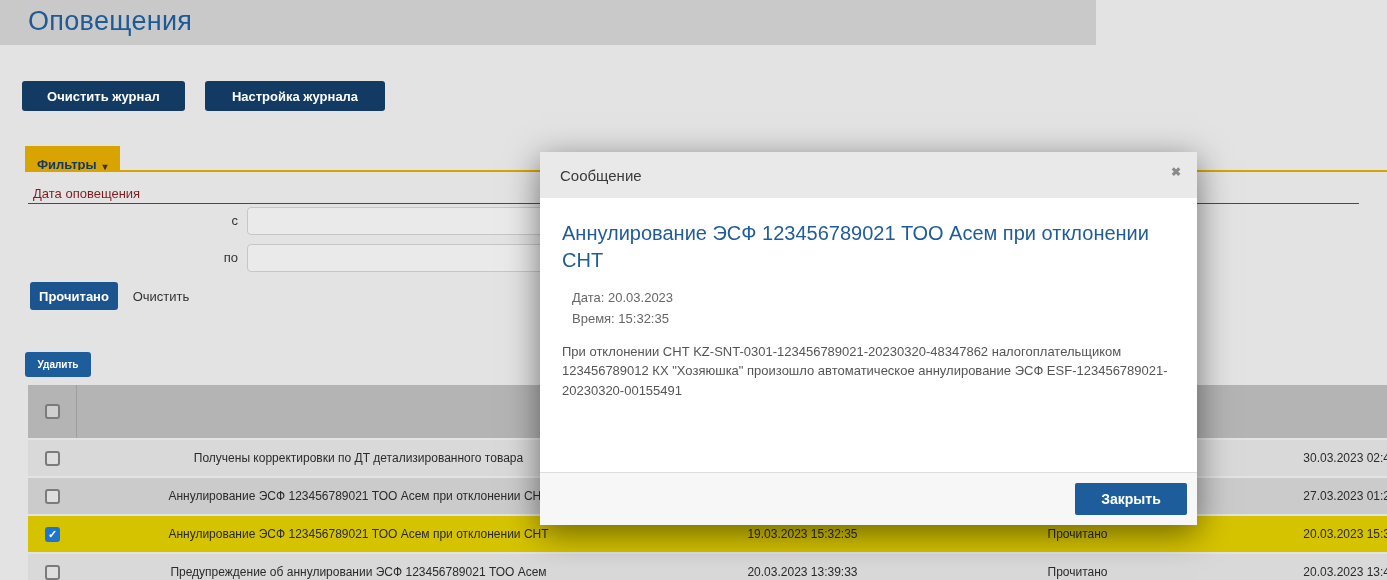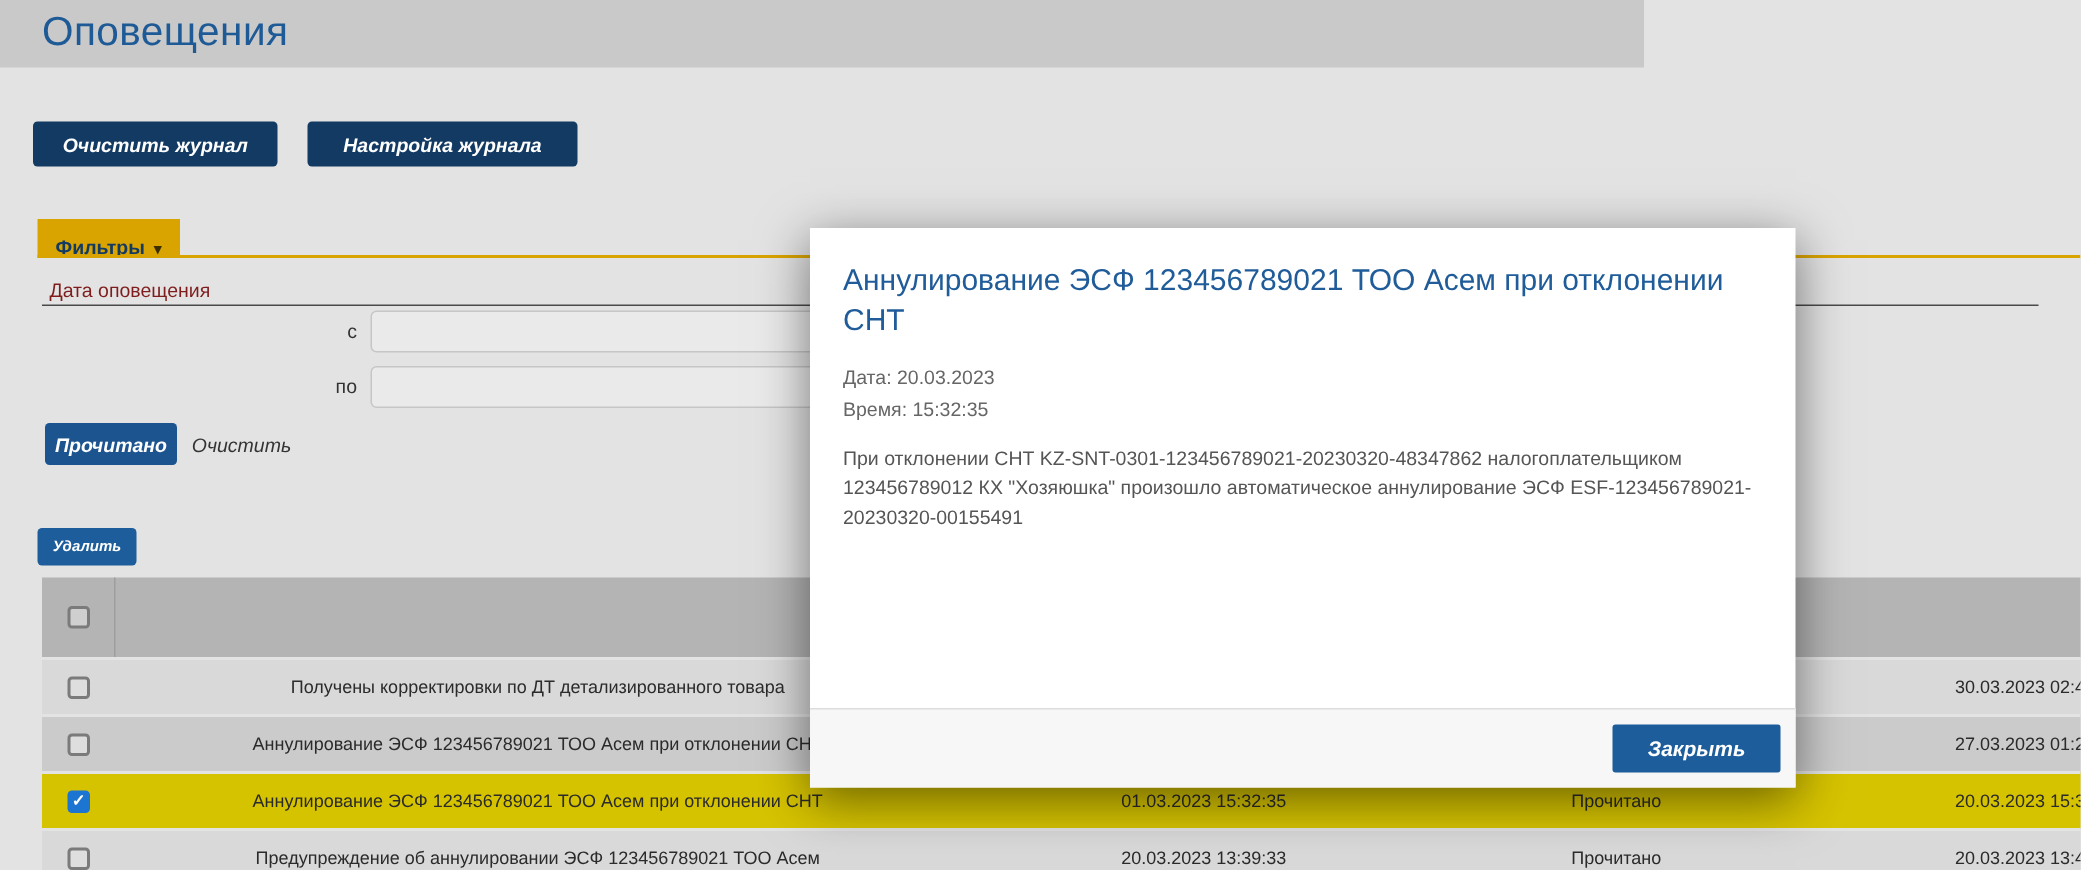--- a/index.html
+++ b/index.html
@@ -8,21 +8,21 @@
     font-family:"Liberation Sans", sans-serif;
     background:#e3e3e3;
     position:relative;
     color:#2b2b2b;
   }
   
   .topbar { position:absolute; left:0; top:0; width:1096px; height:45px; background:#c9c9c9; }
   .page-title { position:absolute; left:28px; top:6px; font-size:27px; color:#1e5a96; letter-spacing:.3px; }
   
   .btn { display:flex; align-items:center; justify-content:center; cursor:pointer;
-         border:none; border-radius:3px; font-family:inherit;font-style:italic; }
+         border:none; border-radius:3px; font-family:inherit; }
   .btn-navy { background:#123a63; color:#fff; font-size:13px; font-weight:bold; }
   .btn-blue { background:#1d5d9b; color:#fff; font-size:13px; font-weight:bold; }
   .btn-clear-journal { position:absolute; left:22px; top:81px; width:163px; height:30px; }
   .btn-config-journal { position:absolute; left:205px; top:81px; width:180px; height:30px; }
   
   .filters-tab { position:absolute; left:25px; top:146px; height:26px; padding:0 12px;
                  background:#d9a400; color:#123a63; font-size:13px; font-weight:bold;
                  display:flex; align-items:flex-end; gap:6px; cursor:pointer; }
   .filters-tab .caret { font-size:10px; color:#3c2f00; }
   .gold-line { position:absolute; left:25px; top:170px; width:1362px; height:2px; background:#d9a400; }
@@ -60,21 +60,21 @@
   .cbx.checked::after { content:"✓"; color:#fff; font-size:11px; font-weight:bold; line-height:1; }
   
   .modal { position:absolute; left:540px; top:152px; width:657px; height:373px; background:#fff;
            box-shadow:0 8px 32px rgba(0,0,0,.5); z-index:10; }
   .modal-header { position:relative; height:46px; background:#e9e9e9; display:flex; align-items:center; padding:0 20px; }
   .modal-title { font-size:15px; color:#3a3a3a; }
   .modal-close { position:absolute; right:16px; top:14px; color:#8a8a8a; font-size:12px;
                  font-weight:bold; cursor:pointer; line-height:1; }
   .modal-body { padding:22px 22px 0 22px; }
   .modal-heading { font-size:20px; line-height:1.35; color:#1f5c99; }
-  .modal-meta { margin-top:14px; font-size:13px; color:#666; line-height:1.6; }
+  .modal-meta { margin-top:14px; font-size:13px; color:#666; line-height:1.6;margin-left:10px; }
   .modal-text { margin-top:12px; font-size:13px; color:#555; line-height:1.5; }
   .modal-footer { position:absolute; left:0; bottom:0; width:100%; height:53px; background:#f7f7f7;
                   border-top:1px solid #ddd;padding-left:36px; }
   .btn-close-modal { position:absolute; right:10px; top:10px; width:112px; height:32px; font-size:14px; border-radius:2px; }
 </style>
 </head>
 <body>
 
 <div class="topbar">
   <div class="page-title">Оповещения</div>
@@ -130,37 +130,41 @@
     <div class="cell col-date"></div>
     <div class="cell col-status"></div>
     <div class="cell col-view">27.03.2023 01:23</div>
   </div>
 
   <div class="trow tbody-row selected">
     <div class="cell col-check">
       <span class="cbx checked"></span>
     </div>
     <div class="cell col-title">Аннулирование ЭСФ 123456789021 ТОО  Асем при отклонении СНТ</div>
-    <div class="cell col-date">01.03.2023 15:32:35</div>
+    <div class="cell col-date">19.03.2023 15:32:35</div>
     <div class="cell col-status">Прочитано</div>
     <div class="cell col-view">20.03.2023 15:32</div>
   </div>
 
   <div class="trow tbody-row">
     <div class="cell col-check">
       <span class="cbx"></span>
     </div>
     <div class="cell col-title">Предупреждение об аннулировании ЭСФ 123456789021 ТОО  Асем</div>
     <div class="cell col-date">20.03.2023 13:39:33</div>
     <div class="cell col-status">Прочитано</div>
     <div class="cell col-view">20.03.2023 13:40</div>
   </div>
 </div>
 
 <div class="modal">
+  <div class="modal-header">
+    <span class="modal-title">Сообщение</span>
+    <span class="modal-close">✖</span>
+  </div>
   <div class="modal-body">
     <div class="modal-heading">Аннулирование ЭСФ 123456789021 ТОО Асем при отклонении СНТ</div>
     <div class="modal-meta">
       <div>Дата: 20.03.2023</div>
       <div>Время: 15:32:35</div>
     </div>
     <div class="modal-text">При отклонении СНТ KZ-SNT-0301-123456789021-20230320-48347862 налогоплательщиком 123456789012 КХ "Хозяюшка" произошло автоматическое аннулирование ЭСФ ESF-123456789021-20230320-00155491</div>
   </div>
   <div class="modal-footer">
     <button class="btn btn-blue btn-close-modal">Закрыть</button>

